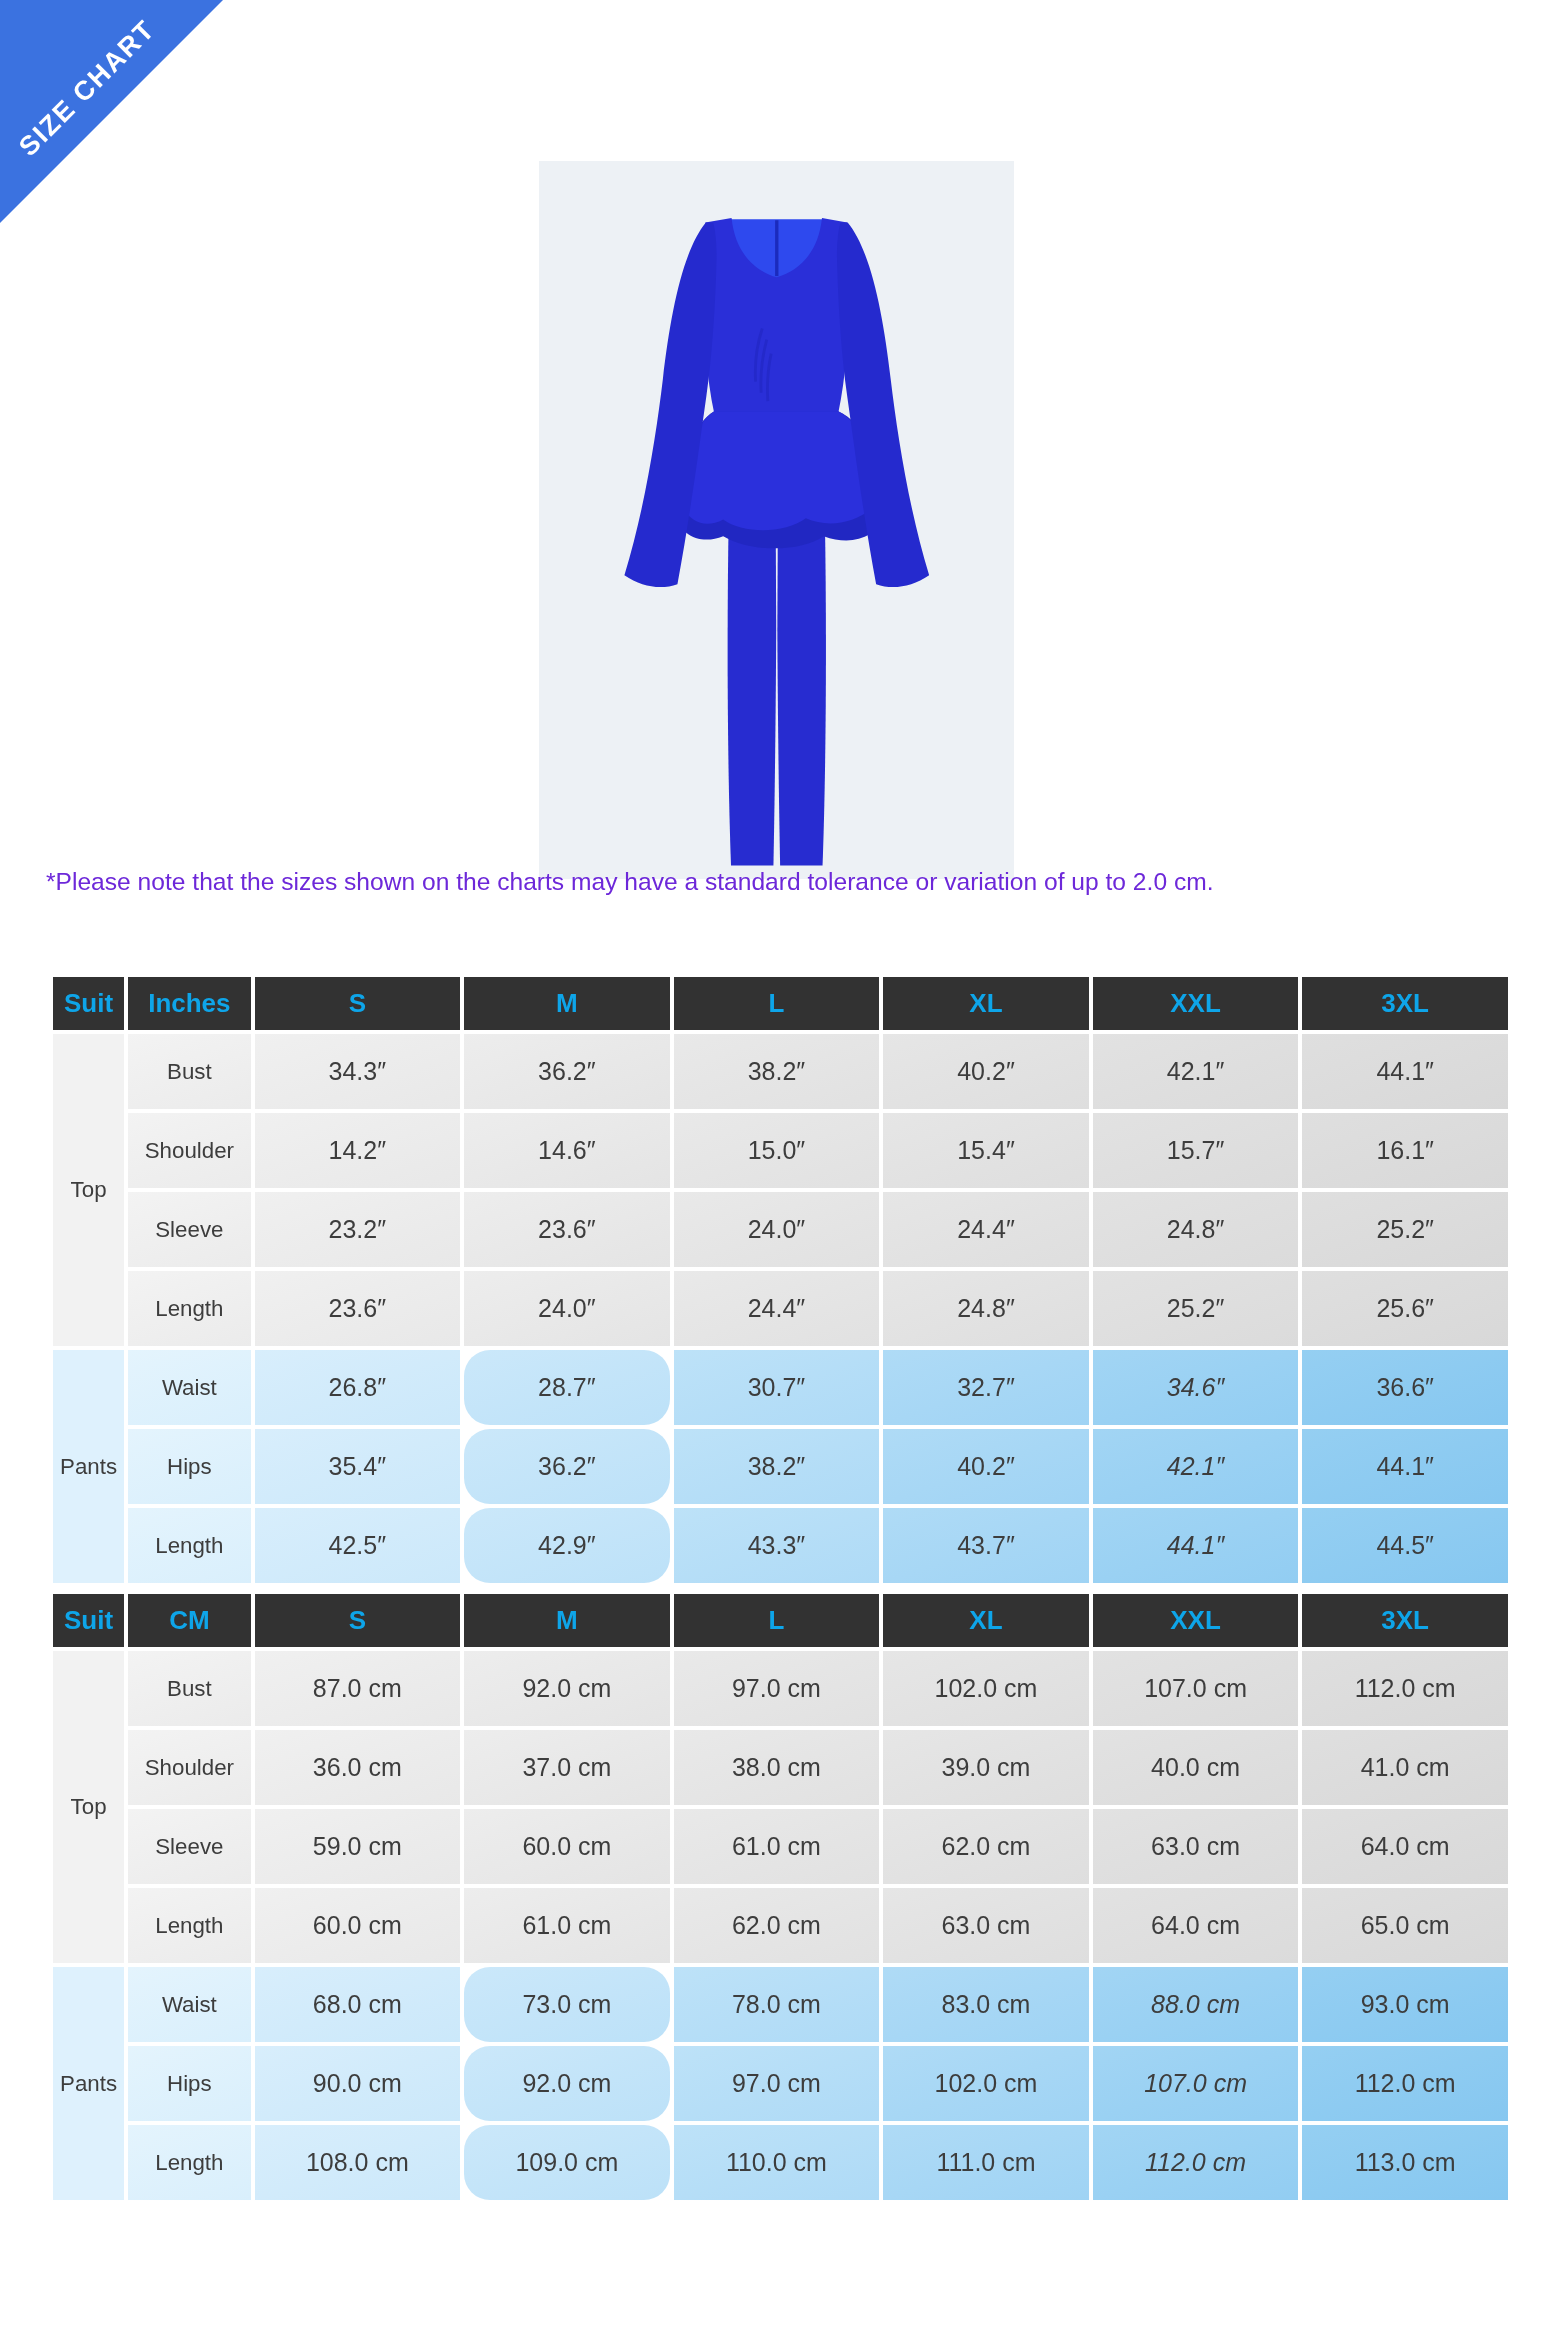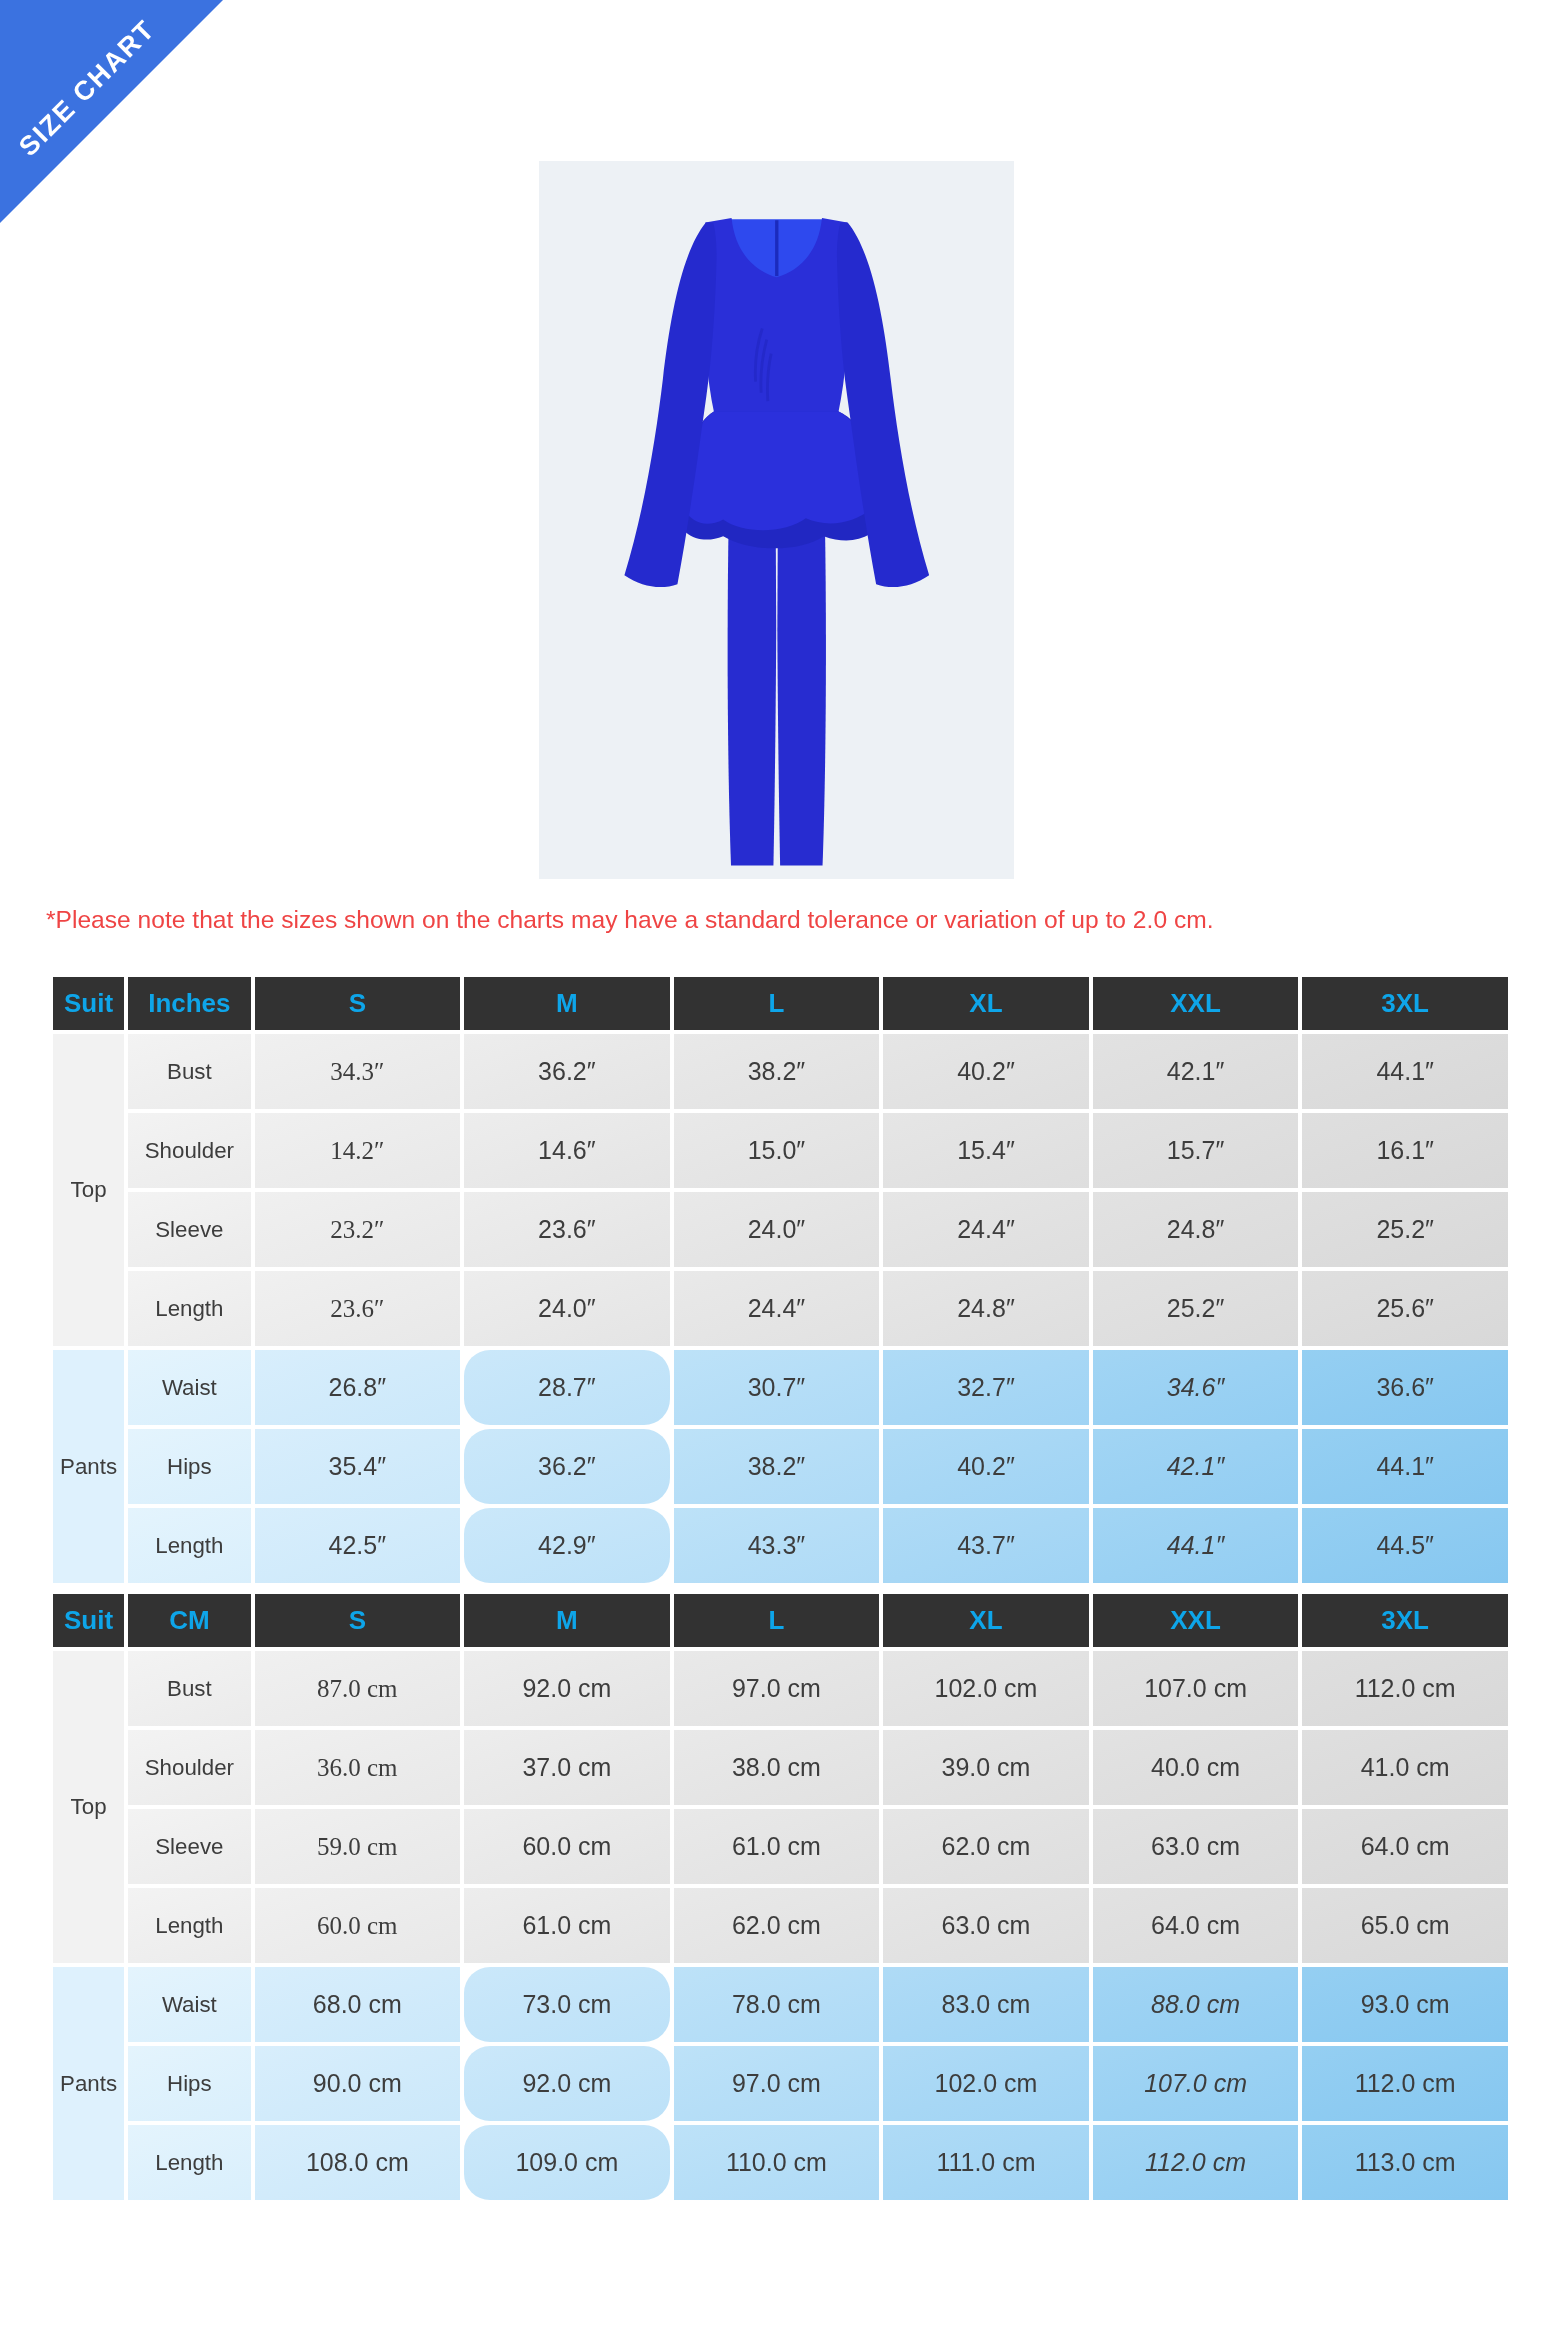--- a/index.html
+++ b/index.html
@@ -9,35 +9,35 @@
   }
   
   .ribbon{position:absolute;left:0;top:0;width:223px;height:223px;background:#3b72e0;
     clip-path:polygon(0 0,100% 0,0 100%);}
   .ribbon-label{position:absolute;left:-71px;top:70px;width:316px;text-align:center;
     transform:rotate(-45deg);color:#ffffff;font-weight:bold;font-size:27px;letter-spacing:1.7px;line-height:36px;}
   
   .product{position:absolute;left:539px;top:161px;width:475px;height:718px;background:#edf1f5;}
   .product svg{display:block;width:100%;height:100%;}
   
-  .note{position:absolute;left:46px;top:906px;font-size:24.6px;color:#ef4444;white-space:nowrap;}
+  .note{position:absolute;left:46px;top:868px;font-size:24.6px;color:#6d28d9;white-space:nowrap;}
   
   .table-wrap{position:absolute;left:49px;width:1463px;}
   .t0{top:973px;} .t1{top:1590px;}
   table.size-table{border-collapse:separate;border-spacing:4.5px;table-layout:fixed;width:1463px;}
   table.size-table td{vertical-align:middle;text-align:center;overflow:hidden;}
   .hrow td{background:#323232;color:#0ea5e9;font-weight:bold;font-size:26px;height:51px;}
   .drow td{height:73px;}
   .rlabel{font-size:22.3px;color:#3d3d3d;}
   .val{font-size:25px;color:#3d3d3d;}
   .group{font-size:22.3px;color:#3d3d3d;margin-left:12px;}
   
   .sec-top .group{background:#f2f2f2;}
   .sec-top .rlabel{background:linear-gradient(160deg,#f3f3f3,#ebebeb);margin-left:12px;}
-  .sec-top .c0{background:linear-gradient(160deg,#f0f0f0,#e8e8e8);font-family:Liberation Serif, serif;}
+  .sec-top .c0{background:linear-gradient(160deg,#f0f0f0,#e8e8e8);}
   .sec-top .c1{background:linear-gradient(160deg,#ededed,#e4e4e4);}
   .sec-top .c2{background:linear-gradient(160deg,#e9e9e9,#e1e1e1);}
   .sec-top .c3{background:linear-gradient(160deg,#e6e6e6,#dedede);}
   .sec-top .c4{background:linear-gradient(160deg,#e2e2e2,#dbdbdb);}
   .sec-top .c5{background:linear-gradient(160deg,#dfdfdf,#d8d8d8);}
   
   .sec-pants .group{background:#def1fd;}
   .sec-pants .rlabel{background:linear-gradient(160deg,#e4f4fd,#d9effc);}
   .sec-pants .c0{background:linear-gradient(160deg,#d8eefc,#cbe8fa);}
   .sec-pants .c1{background:linear-gradient(160deg,#cbe8fa,#bce1f8);border-radius:26px;}

